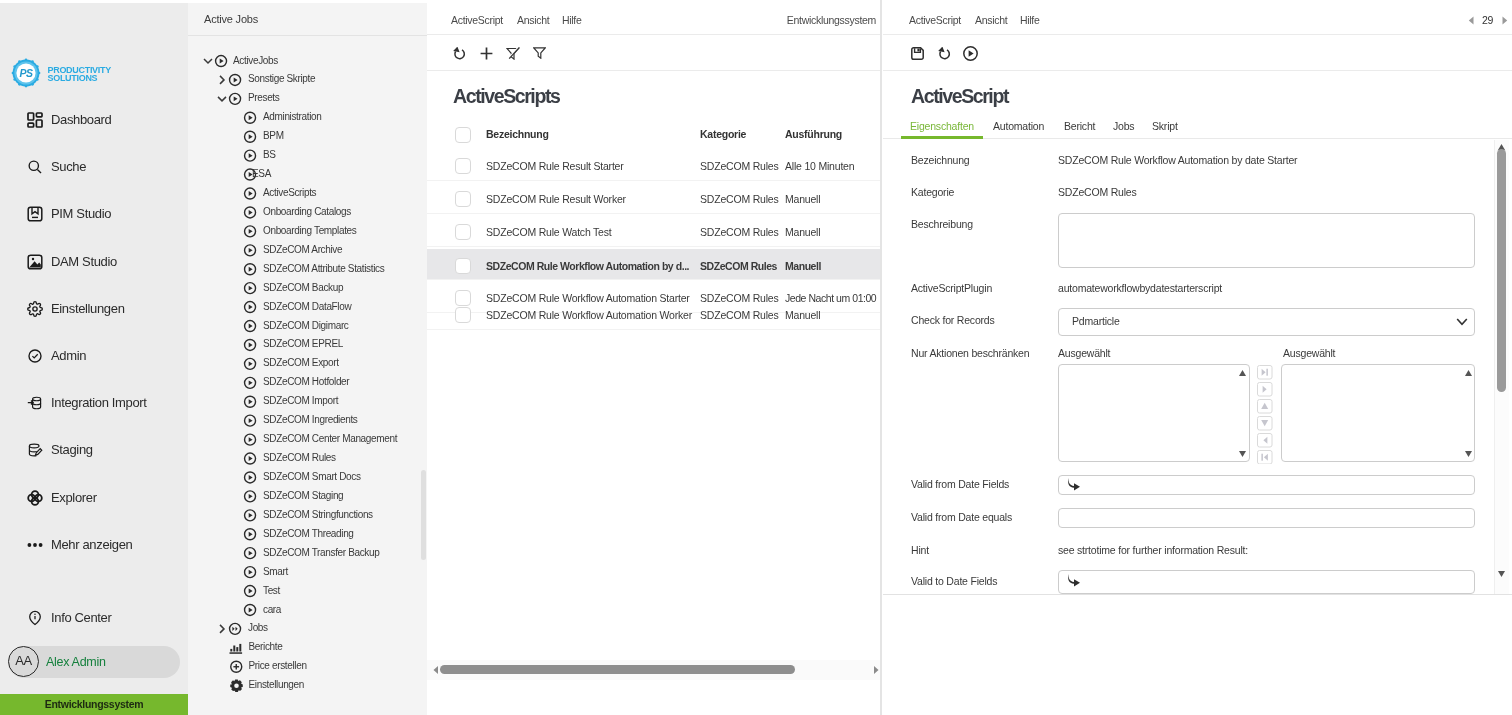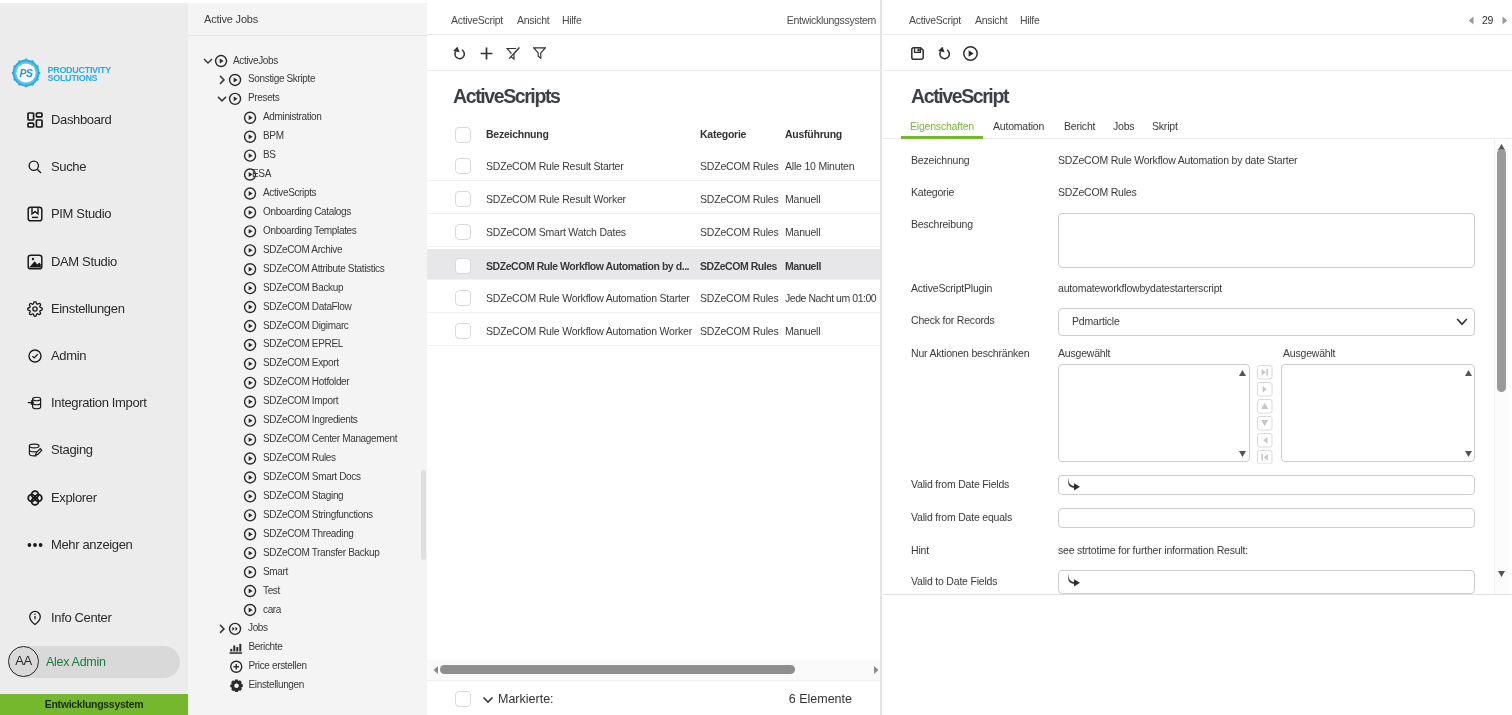--- a/index.html
+++ b/index.html
@@ -308,58 +308,50 @@
         <span style="left:358px">Alle 10 Minuten</span>
       </div>
     <div class="trowm" style="top:181px">
         <div class="ckb" style="left:28px;top:9.5px"></div>
         <span style="left:59px">SDZeCOM Rule Result Worker</span>
         <span style="left:273px">SDZeCOM Rules</span>
         <span style="left:358px">Manuell</span>
       </div>
     <div class="trowm" style="top:214px">
         <div class="ckb" style="left:28px;top:9.5px"></div>
-        <span style="left:59px">SDZeCOM Smart Watch Dates</span>
+        <span style="left:59px">SDZeCOM Rule Watch Test</span>
         <span style="left:273px">SDZeCOM Rules</span>
         <span style="left:358px">Manuell</span>
       </div>
     <div class="trowm" style="top:248.5px;height:31.5px;background:#e7e7e9;font-weight:bold;letter-spacing:-0.45px">
         <div class="ckb" style="left:28px;top:9.5px"></div>
         <span style="left:59px">SDZeCOM Rule Workflow Automation by d...</span>
         <span style="left:273px">SDZeCOM Rules</span>
         <span style="left:358px">Manuell</span>
       </div>
     <div class="trowm" style="top:280px">
         <div class="ckb" style="left:28px;top:9.5px"></div>
         <span style="left:59px">SDZeCOM Rule Workflow Automation Starter</span>
         <span style="left:273px">SDZeCOM Rules</span>
         <span style="left:358px;letter-spacing:-0.45px">Jede Nacht um 01:00</span>
       </div>
-    <div class="trowm" style="top:313px">
+    <div class="trowm" style="top:297px">
         <div class="ckb" style="left:28px;top:9.5px"></div>
         <span style="left:59px">SDZeCOM Rule Workflow Automation Worker</span>
         <span style="left:273px">SDZeCOM Rules</span>
         <span style="left:358px">Manuell</span>
       </div>
     <div class="abs" style="left:0;top:660px;width:453px;height:20px;background:#fafafa">
       <svg class="abs" style="left:4px;top:5px" width="10" height="10" viewBox="0 0 10 10">
           <path d="M7 1 L2.5 5 L7 9 z" fill="#8a8a8a"></path>
         </svg>
       <div class="abs" style="left:13px;top:5px;width:355px;height:9px;background:#8e8e8e;border-radius:4.5px"></div>
       <svg class="abs" style="left:444px;top:5px" width="10" height="10" viewBox="0 0 10 10">
           <path d="M3 1 L7.5 5 L3 9 z" fill="#8a8a8a"></path>
         </svg>
-    </div>
-    <div class="abs" style="left:0;top:680px;width:453px;height:35px;border-top:1px solid #f0f0f0">
-      <div class="ckb" style="left:28px;top:10px"></div>
-      <svg class="abs" style="left:55px;top:14px" width="12" height="10" viewBox="0 0 12 10">
-          <path d="M1.5 2.5 L6 7 L10.5 2.5" fill="none" stroke="#3a3a3a" stroke-width="1.6"></path>
-        </svg>
-      <div class="abs" style="left:71px;top:11px;font-size:12.5px">Markierte:</div>
-      <div class="abs" style="right:28px;top:11px;font-size:12.5px">6 Elemente</div>
     </div>
   </div>
   <div id="right" class="abs">
     <div class="menubar">
       <span style="left:26px">ActiveScript</span>
         <span style="left:92px">Ansicht</span>
         <span style="left:137px">Hilfe</span>
       <svg class="abs" style="left:585px;top:13px" width="6" height="9" viewBox="0 0 6 9">
           <path d="M5.5 0.5 L0.8 4.5 L5.5 8.5 z" fill="#9a9a9a"></path>
         </svg>

